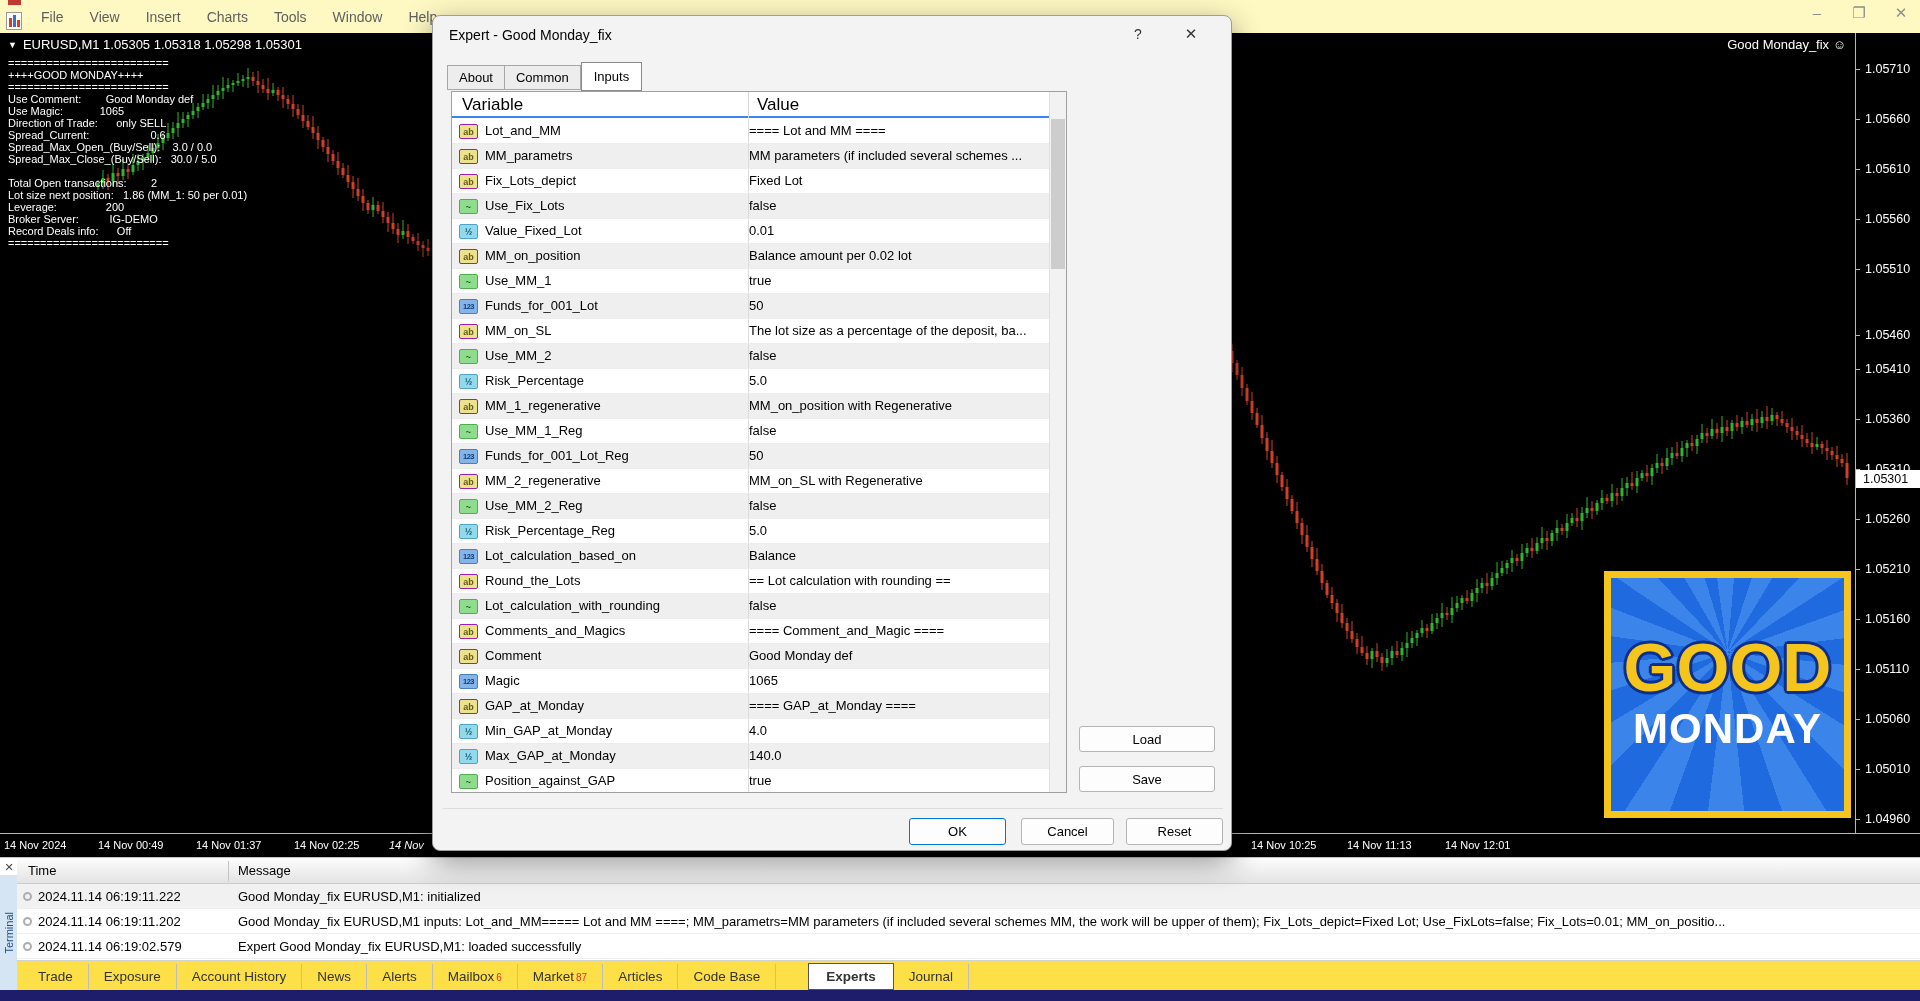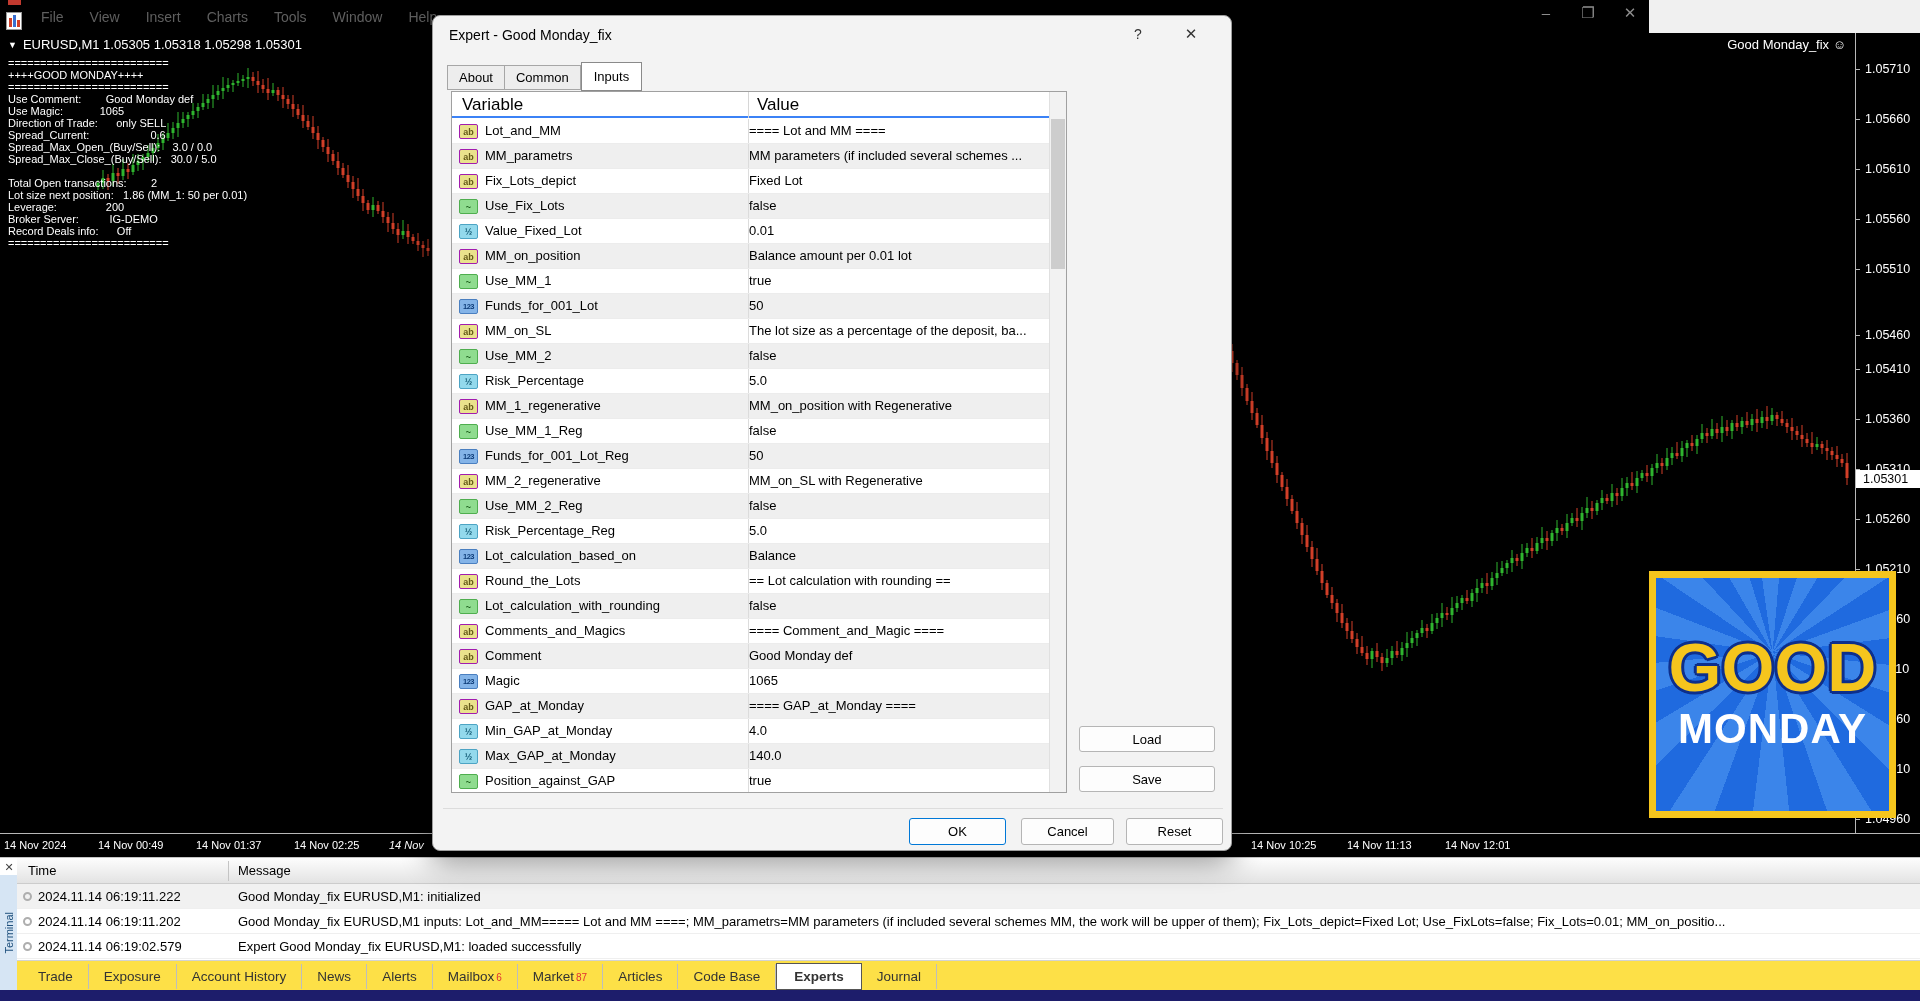--- a/index.html
+++ b/index.html
@@ -1,21 +1,21 @@
 <!DOCTYPE html>
 <html><head>
 <meta charset="utf-8">
 <style>
   html,body{margin:0;padding:0;background:#202020;}
   *{box-sizing:border-box;}
   #root{position:relative;width:1920px;height:1001px;background:#f0f0f0;overflow:hidden;
         font-family:"Liberation Sans","DejaVu Sans",sans-serif;color:#000;}
 
   
-  .menubar{position:absolute;left:0;top:0;width:1649px;height:33px;background:#000000;}
+  .menubar{position:absolute;left:0;top:0;width:1920px;height:33px;background:#fef9c3;}
   .red-frag{position:absolute;left:8px;top:0;width:13px;height:5px;background:#c23a2f;}
   .app-icon{position:absolute;left:6px;top:12px;width:16px;height:18px;background:#fff;border:1px solid #9a9a9a;}
   .app-icon i{position:absolute;bottom:2px;width:3px;}
   .menu-items{position:absolute;left:28px;top:0;height:33px;display:flex;align-items:center;}
   .menu-item{padding:4px 13px;font-size:14px;color:#5f5f5f;}
   .win-controls{position:absolute;right:10px;top:4px;display:flex;gap:24px;color:#8d8d8d;font-size:15px;}
   .win-controls span{width:18px;text-align:center;}
 
   
   .chart{position:absolute;left:0;top:33px;width:1920px;height:824px;background:#000;}
@@ -28,21 +28,21 @@
   .axis-hline{position:absolute;left:0;top:800px;width:1920px;height:1px;background:#b8b8b8;}
   .price-axis{position:absolute;left:1856px;top:0;width:64px;height:800px;}
   .price-label{position:absolute;left:9px;color:#fff;font-size:12.5px;}
   .price-label::before{content:"";position:absolute;left:-9px;top:7px;width:4px;height:1px;background:#b8b8b8;}
   .cur-price{position:absolute;left:1856px;top:437px;width:64px;height:18px;background:#fff;color:#000;
              font-size:12.5px;line-height:18px;padding-left:7px;z-index:4;}
   .time-axis{position:absolute;left:0;top:800px;width:1920px;height:24px;color:#fff;font-size:11px;}
   .time-label{position:absolute;top:6px;white-space:nowrap;}
 
   
-  .logo{position:absolute;left:1604px;top:538px;width:247px;height:247px;background:#f5c51d;padding:7px;z-index:5;margin-left:45px;}
+  .logo{position:absolute;left:1604px;top:538px;width:247px;height:247px;background:#f5c51d;padding:7px;z-index:5;}
   .logo-inner{width:100%;height:100%;display:flex;flex-direction:column;align-items:center;justify-content:center;gap:8px;
       background:repeating-conic-gradient(from -8deg at 50% 32%, #3b85ea 0deg 13deg, #1f6adf 13deg 26deg);}
   .logo-good{font-size:68px;font-weight:bold;color:#f5c51d;letter-spacing:0px;line-height:60px;
       text-shadow:-3px 0 #0d2f8c,3px 0 #0d2f8c,0 -3px #0d2f8c,0 3px #0d2f8c,-2px -2px #0d2f8c,2px 2px #0d2f8c,-2px 2px #0d2f8c,2px -2px #0d2f8c;}
   .logo-monday{font-size:42px;font-weight:bold;color:#fff;letter-spacing:1px;}
 
   
   .dialog{position:absolute;left:432px;top:15px;width:800px;height:836px;background:#f3f3f3;
           border:1px solid #9e9e9e;border-radius:8px;box-shadow:0 10px 30px rgba(0,0,0,.45);z-index:10;}
   .dlg-title{position:absolute;left:0;top:0;width:100%;height:40px;padding-left:24px;}
@@ -91,21 +91,21 @@
   .term-header .tdiv{position:absolute;left:211px;top:3px;width:1px;height:20px;background:#c4c4c4;}
   .terminal-rows{position:absolute;left:17px;top:26px;right:0;height:75px;}
   .term-row{position:relative;height:25px;line-height:25px;font-size:13px;border-bottom:1px solid #efefef;white-space:nowrap;overflow:hidden;}
   .term-row.alt{background:#f1f1f1;}
   .term-row .bullet{position:absolute;left:6px;top:8px;width:9px;height:9px;border-radius:50%;border:2px solid #aeaeae;}
   .term-row .t-time{position:absolute;left:21px;}
   .term-row .t-msg{position:absolute;left:221px;right:4px;overflow:hidden;}
   .term-tabs{position:absolute;left:17px;top:102px;right:0;height:31px;background:#fde047;border-top:1px solid #d2d2d2;
       display:flex;align-items:center;padding-left:6px;font-size:13.5px;color:#333;}
   .term-tab{padding:5px 15px;border-right:1px solid #bdbdbd;display:flex;align-items:flex-end;gap:2px;}
-  .term-tab.selected{background:#fff;border:1px solid #555;font-weight:bold;padding:5px 17px;}
+  .term-tab.selected{background:#fff;border:1px solid #555;font-weight:bold;padding:5px 17px;margin-left:32px;}
   .badge{color:#e03030;font-size:10px;padding-bottom:1px;}
   .status-strip{position:absolute;left:0;top:990px;width:1920px;height:11px;background:#1d1d6b;}
 </style>
 </head>
 <body>
 
 <div id="root">
 
   <div class="menubar">
     <div class="red-frag"></div>
@@ -713,21 +713,21 @@
               <div class="type-icon icon-dbl">½</div>
               <div class="var-name">Value_Fixed_Lot</div>
             </div>
             <div class="cell-val">0.01</div>
           </div>
           <div class="param-row alt">
             <div class="cell-var">
               <div class="type-icon icon-str">ab</div>
               <div class="var-name">MM_on_position</div>
             </div>
-            <div class="cell-val">Balance amount per 0.01 lot</div>
+            <div class="cell-val">Balance amount per 0.02 lot</div>
           </div>
           <div class="param-row">
             <div class="cell-var">
               <div class="type-icon icon-bool">~</div>
               <div class="var-name">Use_MM_1</div>
             </div>
             <div class="cell-val">true</div>
           </div>
           <div class="param-row alt">
             <div class="cell-var">

